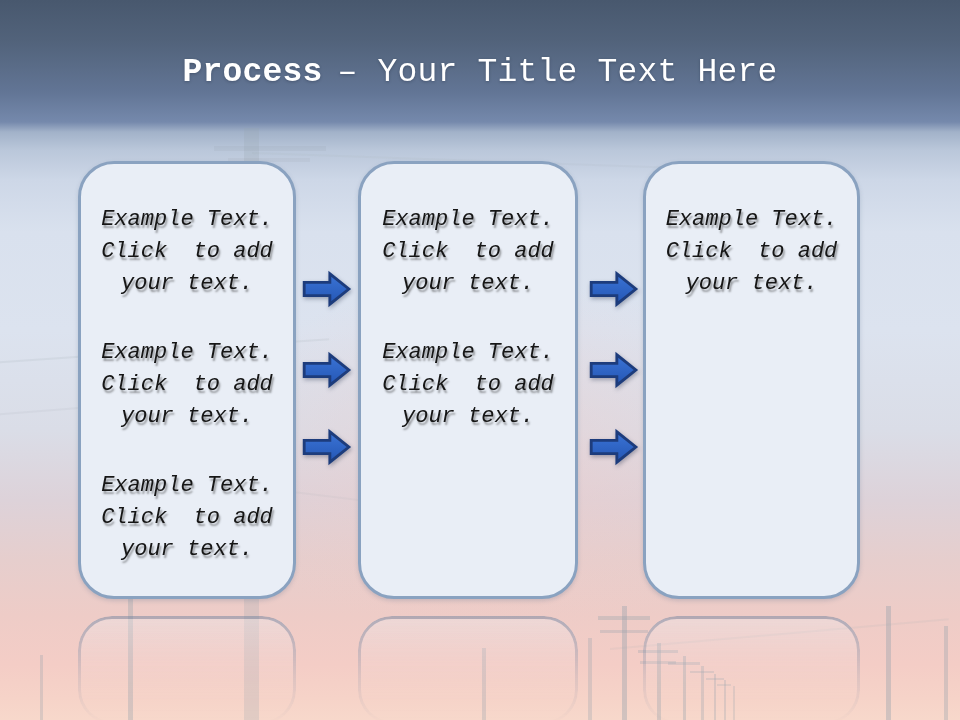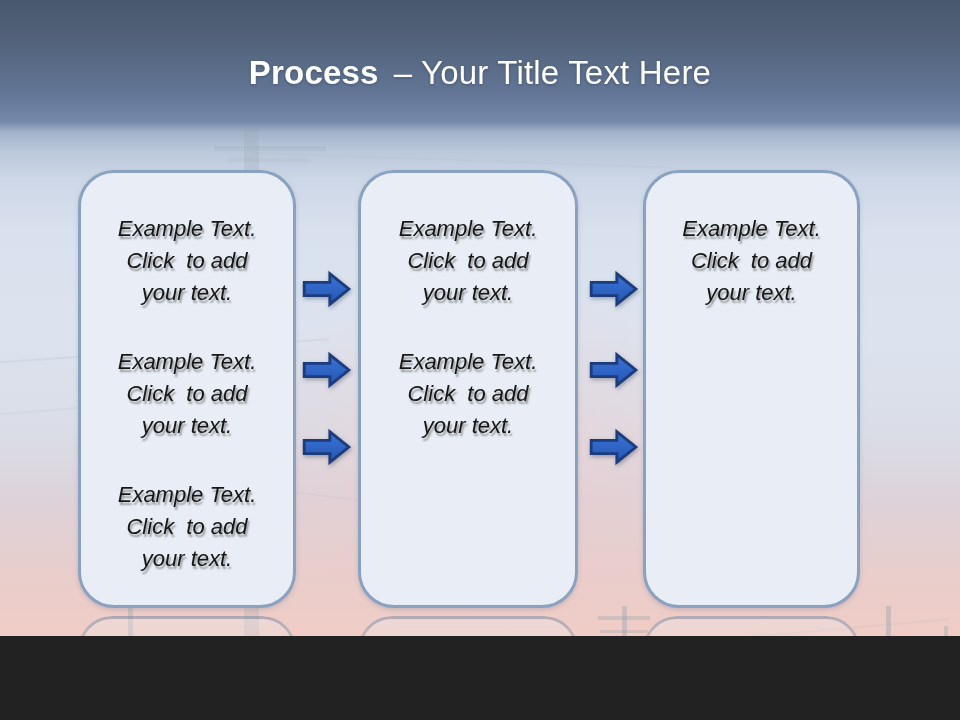--- a/index.html
+++ b/index.html
@@ -1,38 +1,38 @@
 <!DOCTYPE html>
 <html><head>
 <meta charset="utf-8">
 <style>
   html,body{margin:0;padding:0;background:#222;}
   .slide{
-    position:relative;width:960px;height:636px;overflow:hidden;
-    font-family:Liberation Sans, sans-serif;
+    position:relative;width:960px;height:720px;overflow:hidden;
+    font-family:Liberation Mono, monospace;
     background:linear-gradient(to bottom,
       #48586e 0px, #52637b 42px, #627595 92px, #7589ac 122px,
       #a2b2c9 132px, #bac7da 150px, #cdd7e7 180px, #d9e1ee 232px,
       #dce3ef 330px, #dadde7 430px, #ddd2d9 500px, #e6cecd 560px,
       #eeccc7 615px, #f4cdc6 665px, #f6d3c8 698px, #f7d8cb 720px);
   }
   .haze{position:absolute;left:0;top:0;width:960px;height:720px;
     background:radial-gradient(ellipse 440px 250px at 52% 64%, rgba(243,202,198,.45), rgba(243,202,198,0) 72%);
     pointer-events:none;}
   
   .pole,.xarm,.wire{position:absolute;background:#98a2ac;}
   .wire{height:2px;transform-origin:left center;}
   
   .title{position:absolute;left:0;top:54px;width:100%;text-align:center;
     color:#ffffff;font-size:33px;letter-spacing:.2px;
     text-shadow:0 1px 3px rgba(20,30,45,.3);z-index:6;}
   .t-bold{font-weight:700;margin-right:15px;}
   .t-rest{font-weight:400;}
   
-  .box{position:absolute;top:170px;height:438px;box-sizing:border-box;
+  .box{position:absolute;top:161px;height:438px;box-sizing:border-box;
     background:#e9eef6;border:3px solid #8aa2c0;border-radius:36px;
     z-index:4;box-shadow:0 2px 4px rgba(90,110,140,.25);}
   .box .inner{padding-top:40px;}
   .ph{margin:0 0 37px;text-align:center;white-space:pre-wrap;
     font-style:italic;font-size:22px;line-height:32px;color:#161616;
     text-shadow:1.5px 2.5px 2px rgba(30,30,30,.42);}
   
   .reflection{position:absolute;top:616px;height:108px;box-sizing:border-box;
     border:3px solid rgba(105,125,155,.55);border-radius:34px;
     background:linear-gradient(to bottom, rgba(236,241,248,.38), rgba(236,241,248,.04));

